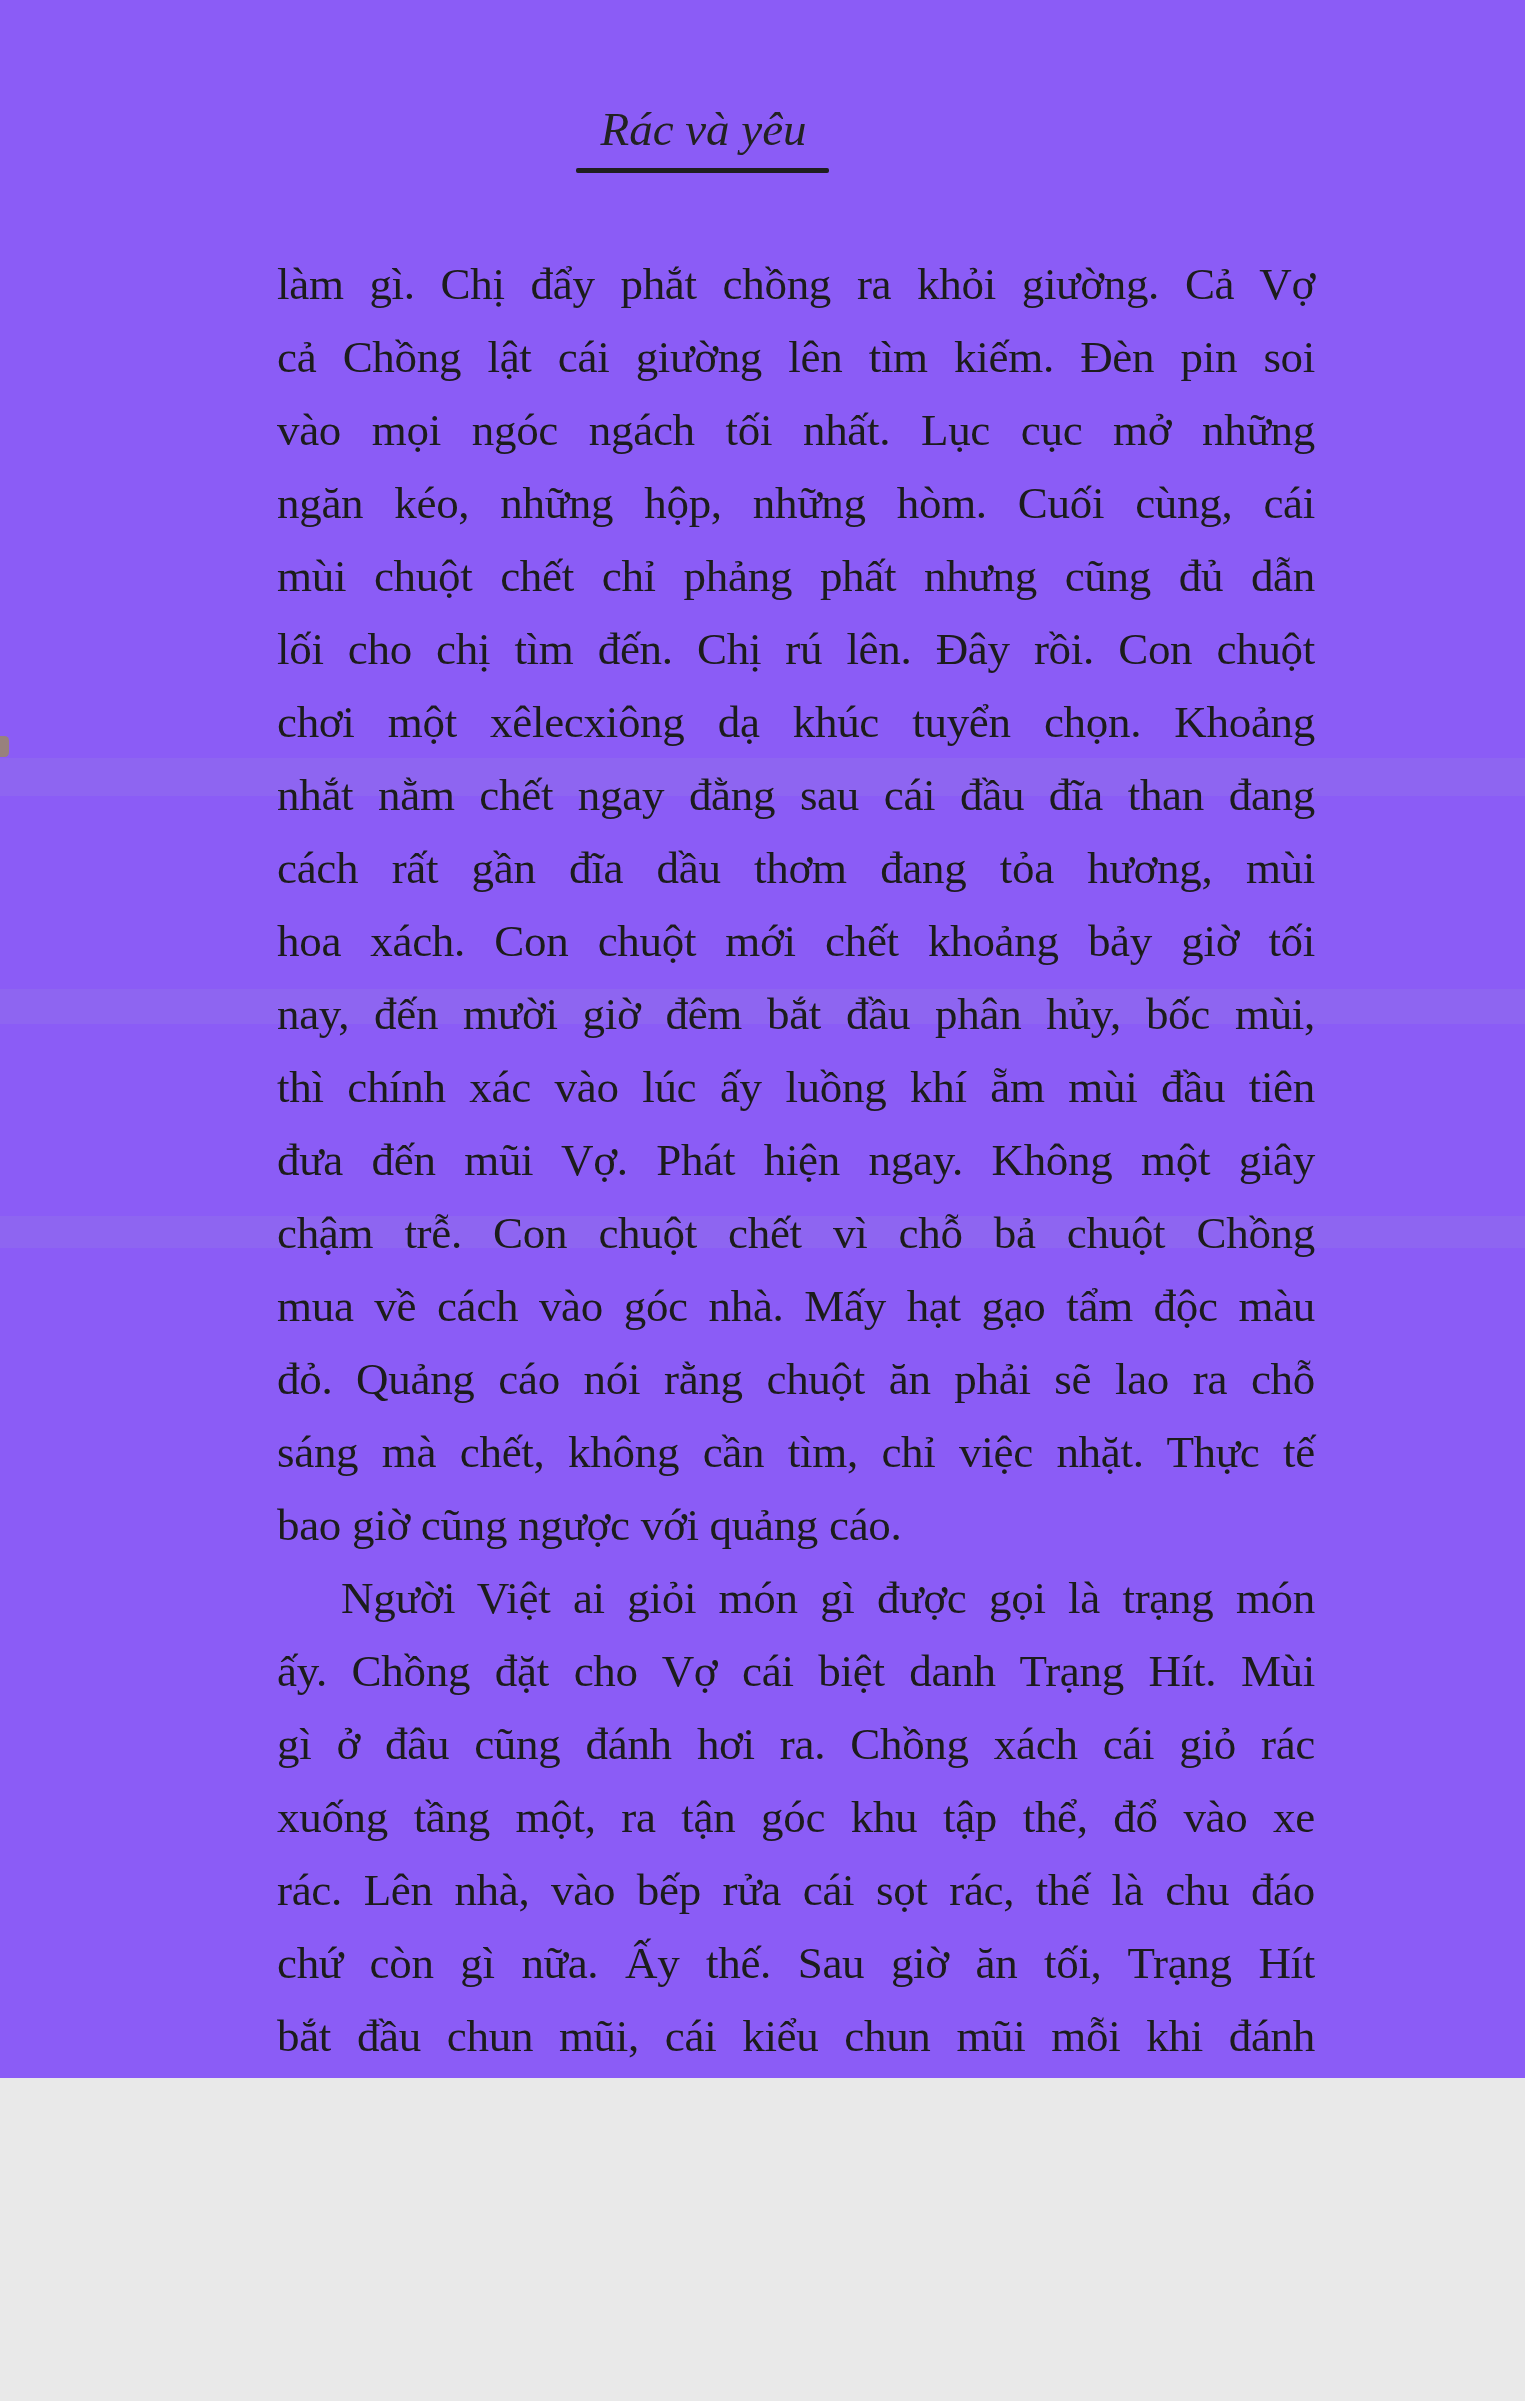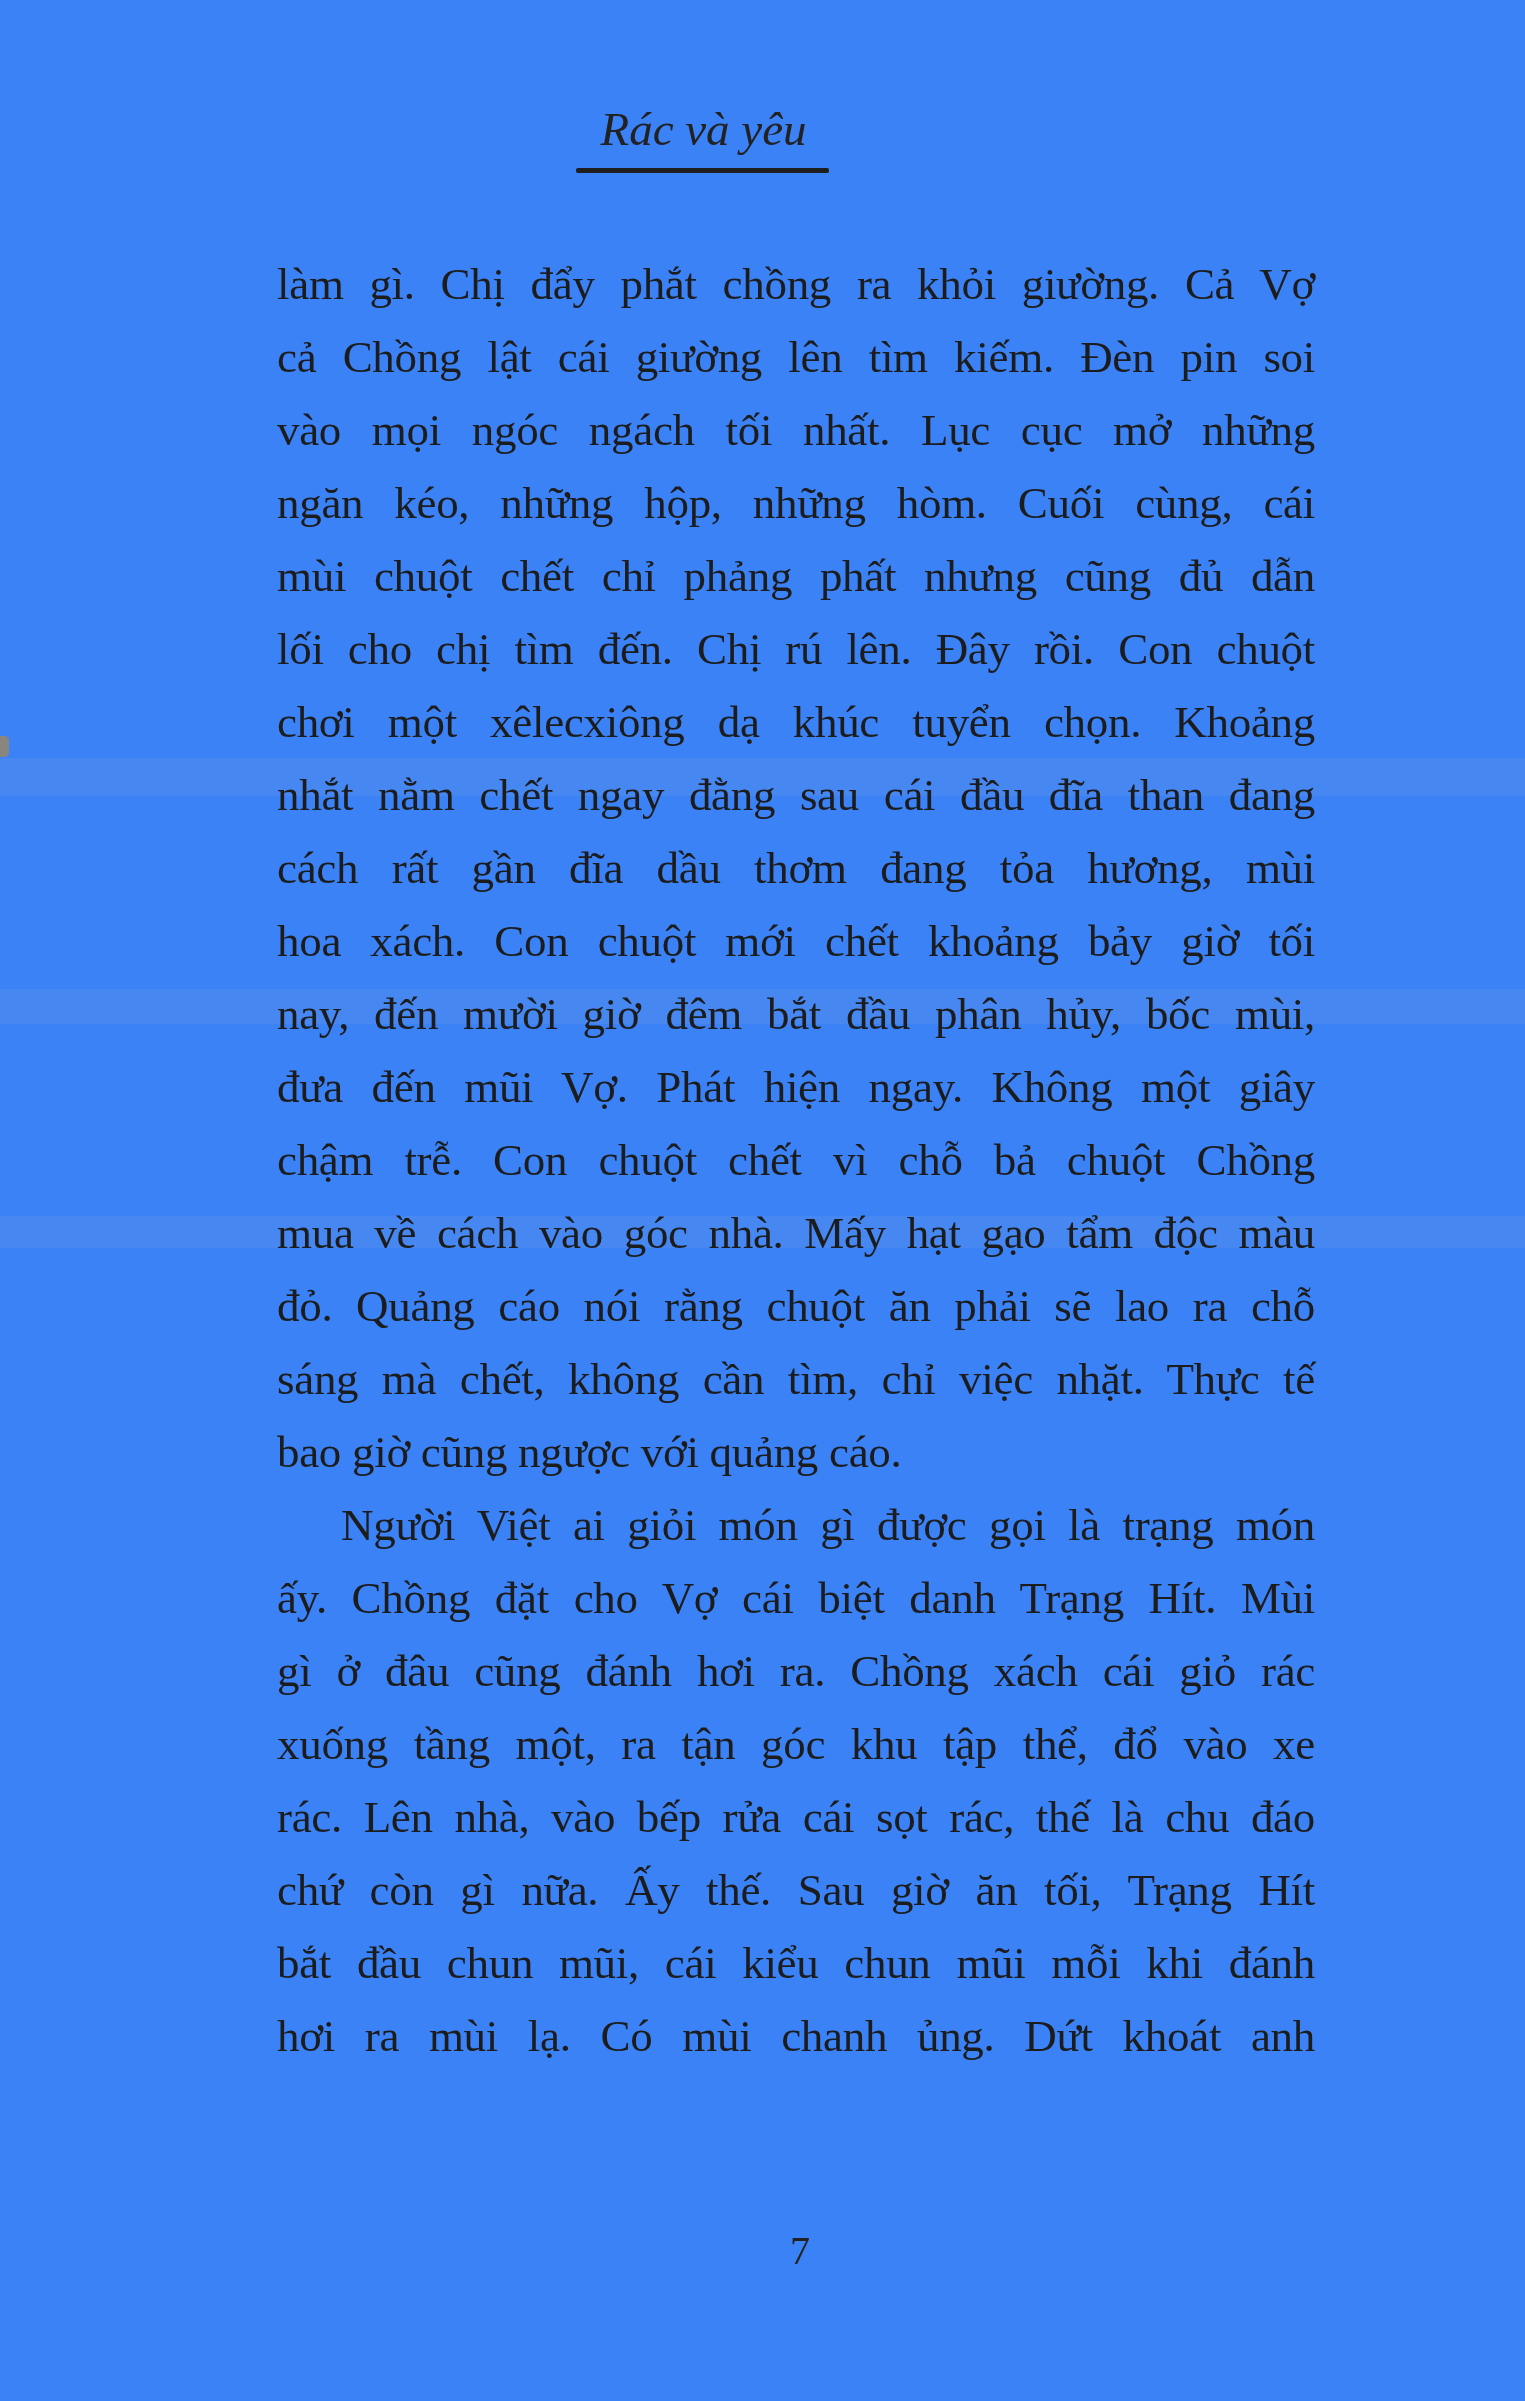--- a/index.html
+++ b/index.html
@@ -1,20 +1,20 @@
 <!DOCTYPE html>
 <html style="font-size:10.2px"><head>
 <meta charset="utf-8">
 <style>
   html, body { margin: 0; padding: 0; background: #e9e9e9; }
   .page {
     position: relative;
     width: 1526px;
-    height: 2401px;
-    background: #3b82f6;
+    height: 2078px;
+    background: #8b5cf6;
     font-family: "Liberation Serif", "DejaVu Serif", serif;
     color: #1c1c1c;
     overflow: hidden;
   }
   
   .streak {
     position: absolute;
     left: 0;
     width: 100%;
     background: rgba(175,185,200,0.10);
@@ -96,20 +96,21 @@
       <div class="line">cả Chồng lật cái giường lên tìm kiếm. Đèn pin soi</div>
       <div class="line">vào mọi ngóc ngách tối nhất. Lục cục mở những</div>
       <div class="line">ngăn kéo, những hộp, những hòm. Cuối cùng, cái</div>
       <div class="line">mùi chuột chết chỉ phảng phất nhưng cũng đủ dẫn</div>
       <div class="line">lối cho chị tìm đến. Chị rú lên. Đây rồi. Con chuột</div>
       <div class="line">chơi một xêlecxiông dạ khúc tuyển chọn. Khoảng</div>
       <div class="line">nhắt nằm chết ngay đằng sau cái đầu đĩa than đang</div>
       <div class="line">cách rất gần đĩa dầu thơm đang tỏa hương, mùi</div>
       <div class="line">hoa xách. Con chuột mới chết khoảng bảy giờ tối</div>
       <div class="line">nay, đến mười giờ đêm bắt đầu phân hủy, bốc mùi,</div>
+      <div class="line">thì chính xác vào lúc ấy luồng khí ẵm mùi đầu tiên</div>
       <div class="line">đưa đến mũi Vợ. Phát hiện ngay. Không một giây</div>
       <div class="line">chậm trễ. Con chuột chết vì chỗ bả chuột Chồng</div>
       <div class="line">mua về cách vào góc nhà. Mấy hạt gạo tẩm độc màu</div>
       <div class="line">đỏ. Quảng cáo nói rằng chuột ăn phải sẽ lao ra chỗ</div>
       <div class="line">sáng mà chết, không cần tìm, chỉ việc nhặt. Thực tế</div>
       <div class="line no-just">bao giờ cũng ngược với quảng cáo.</div>
       <div class="line indent">Người Việt ai giỏi món gì được gọi là trạng món</div>
       <div class="line">ấy. Chồng đặt cho Vợ cái biệt danh Trạng Hít. Mùi</div>
       <div class="line">gì ở đâu cũng đánh hơi ra. Chồng xách cái giỏ rác</div>
       <div class="line">xuống tầng một, ra tận góc khu tập thể, đổ vào xe</div>

